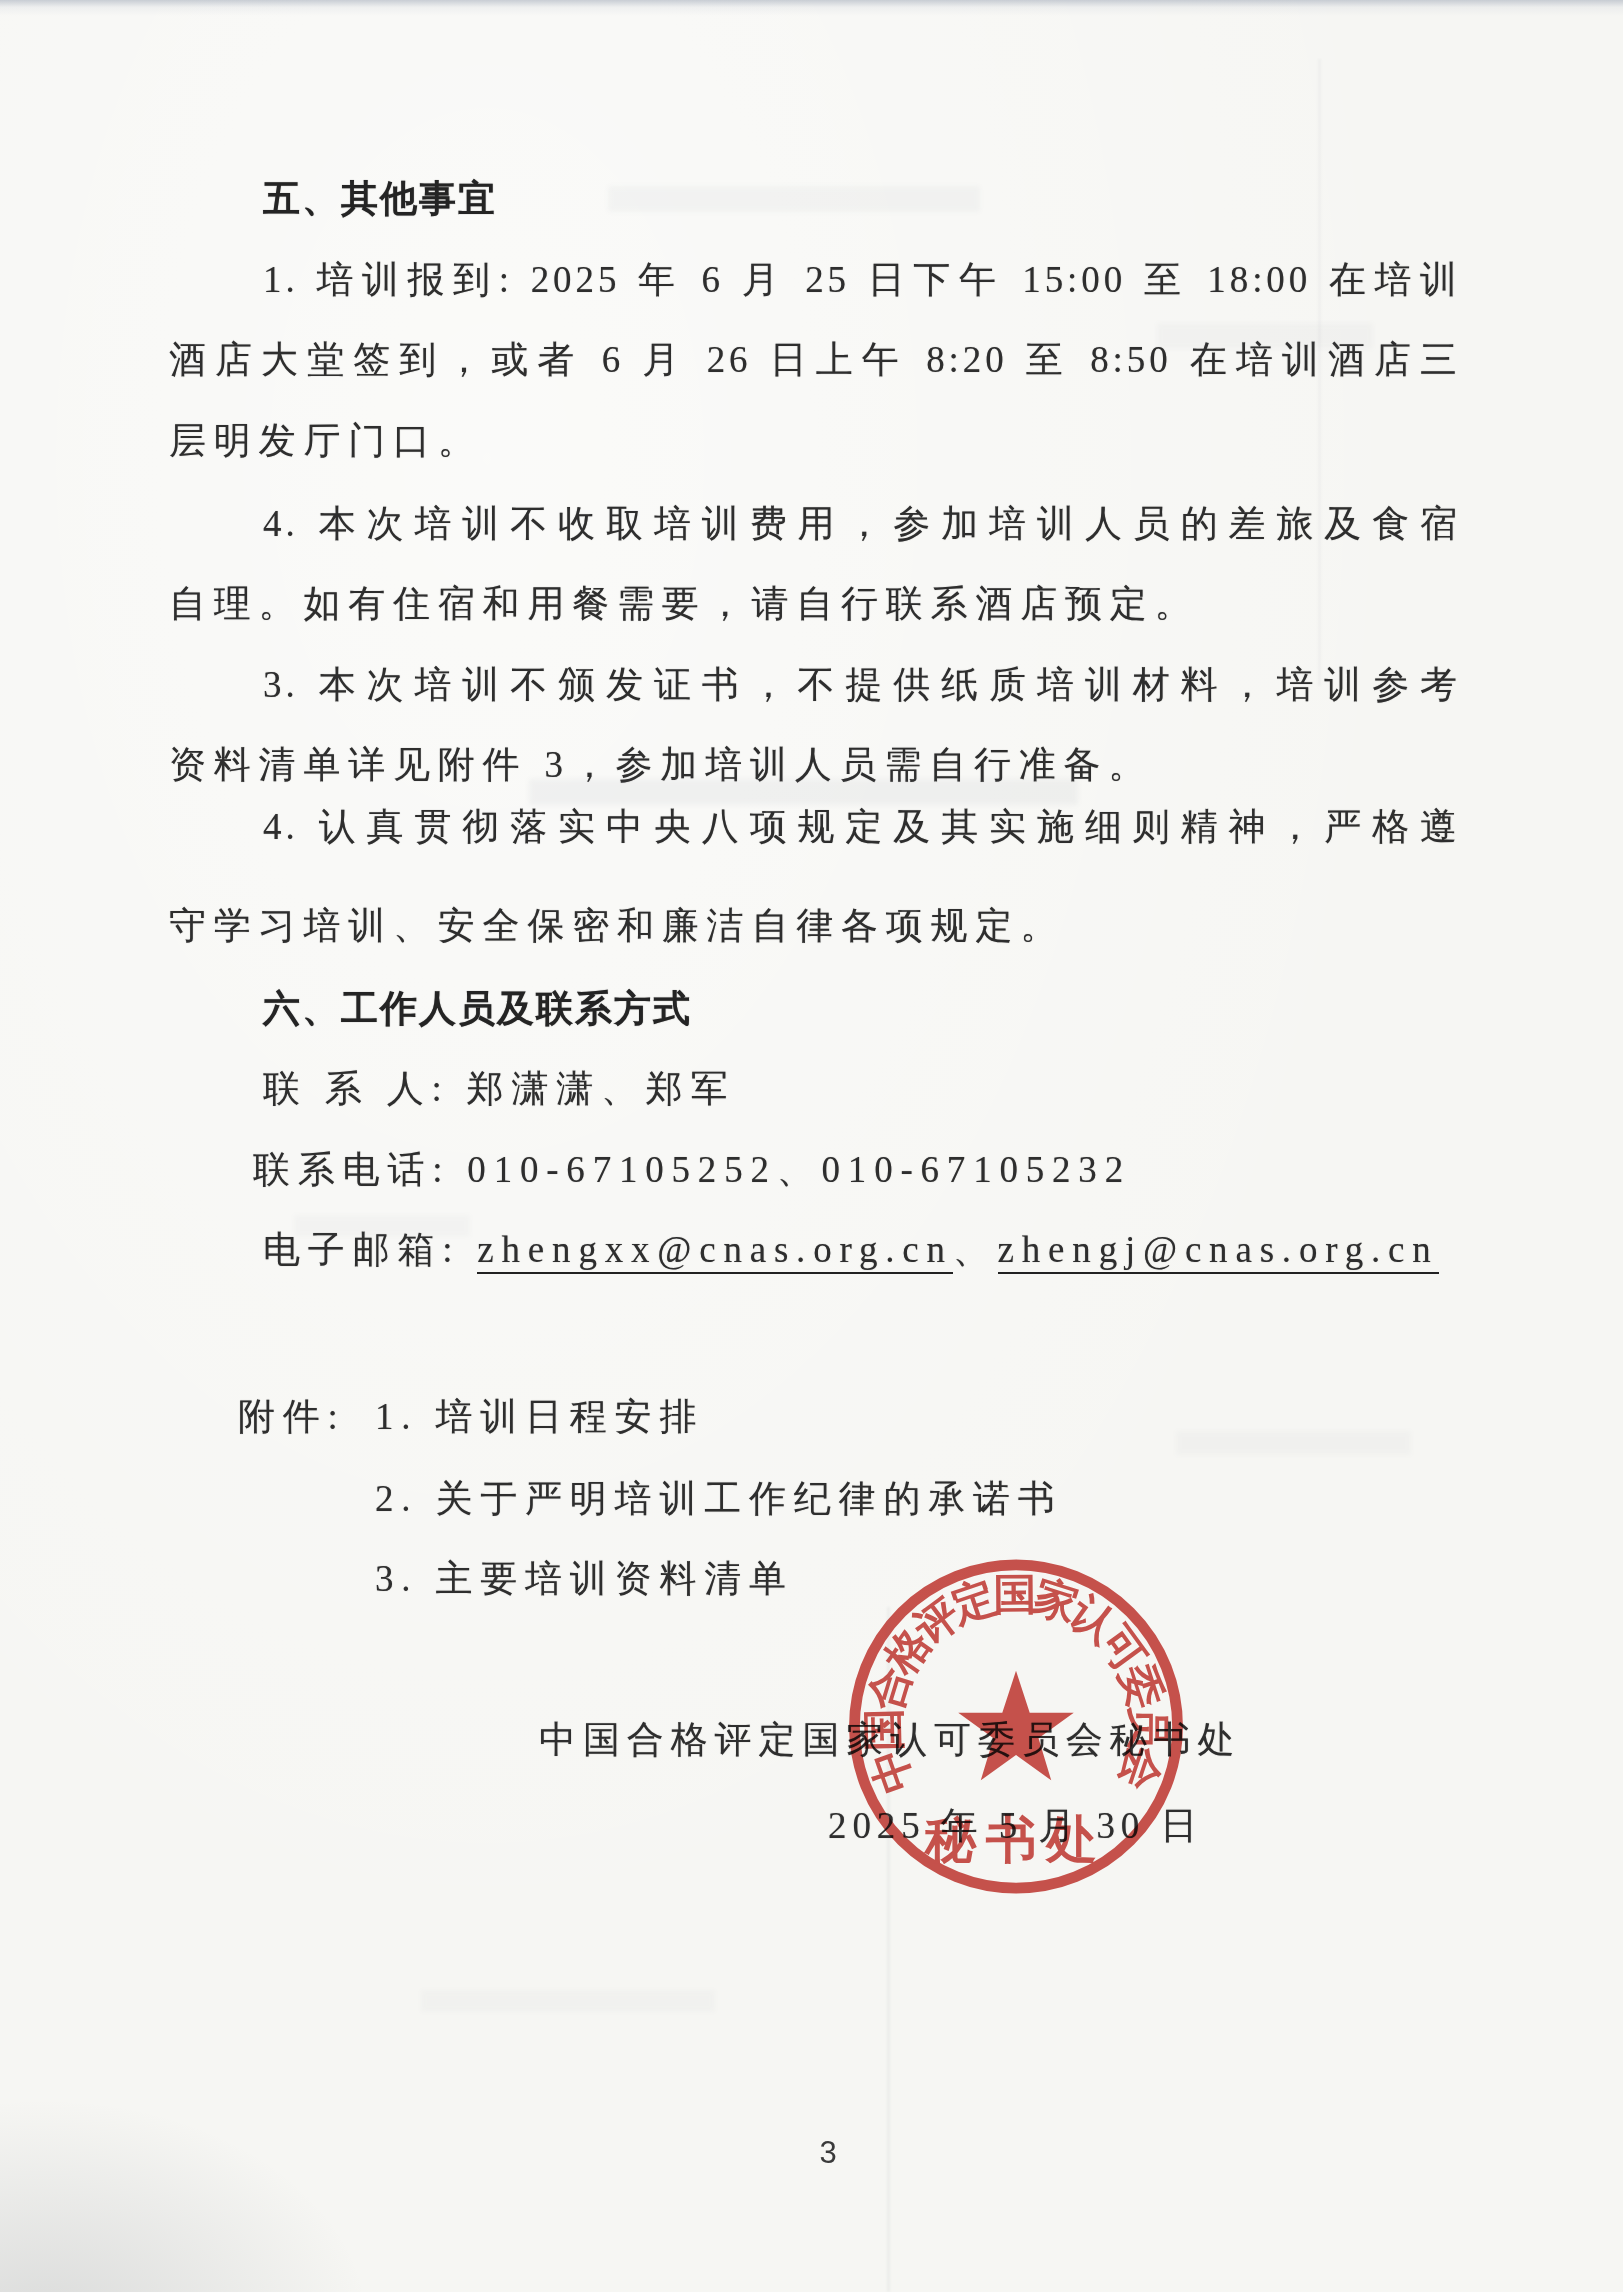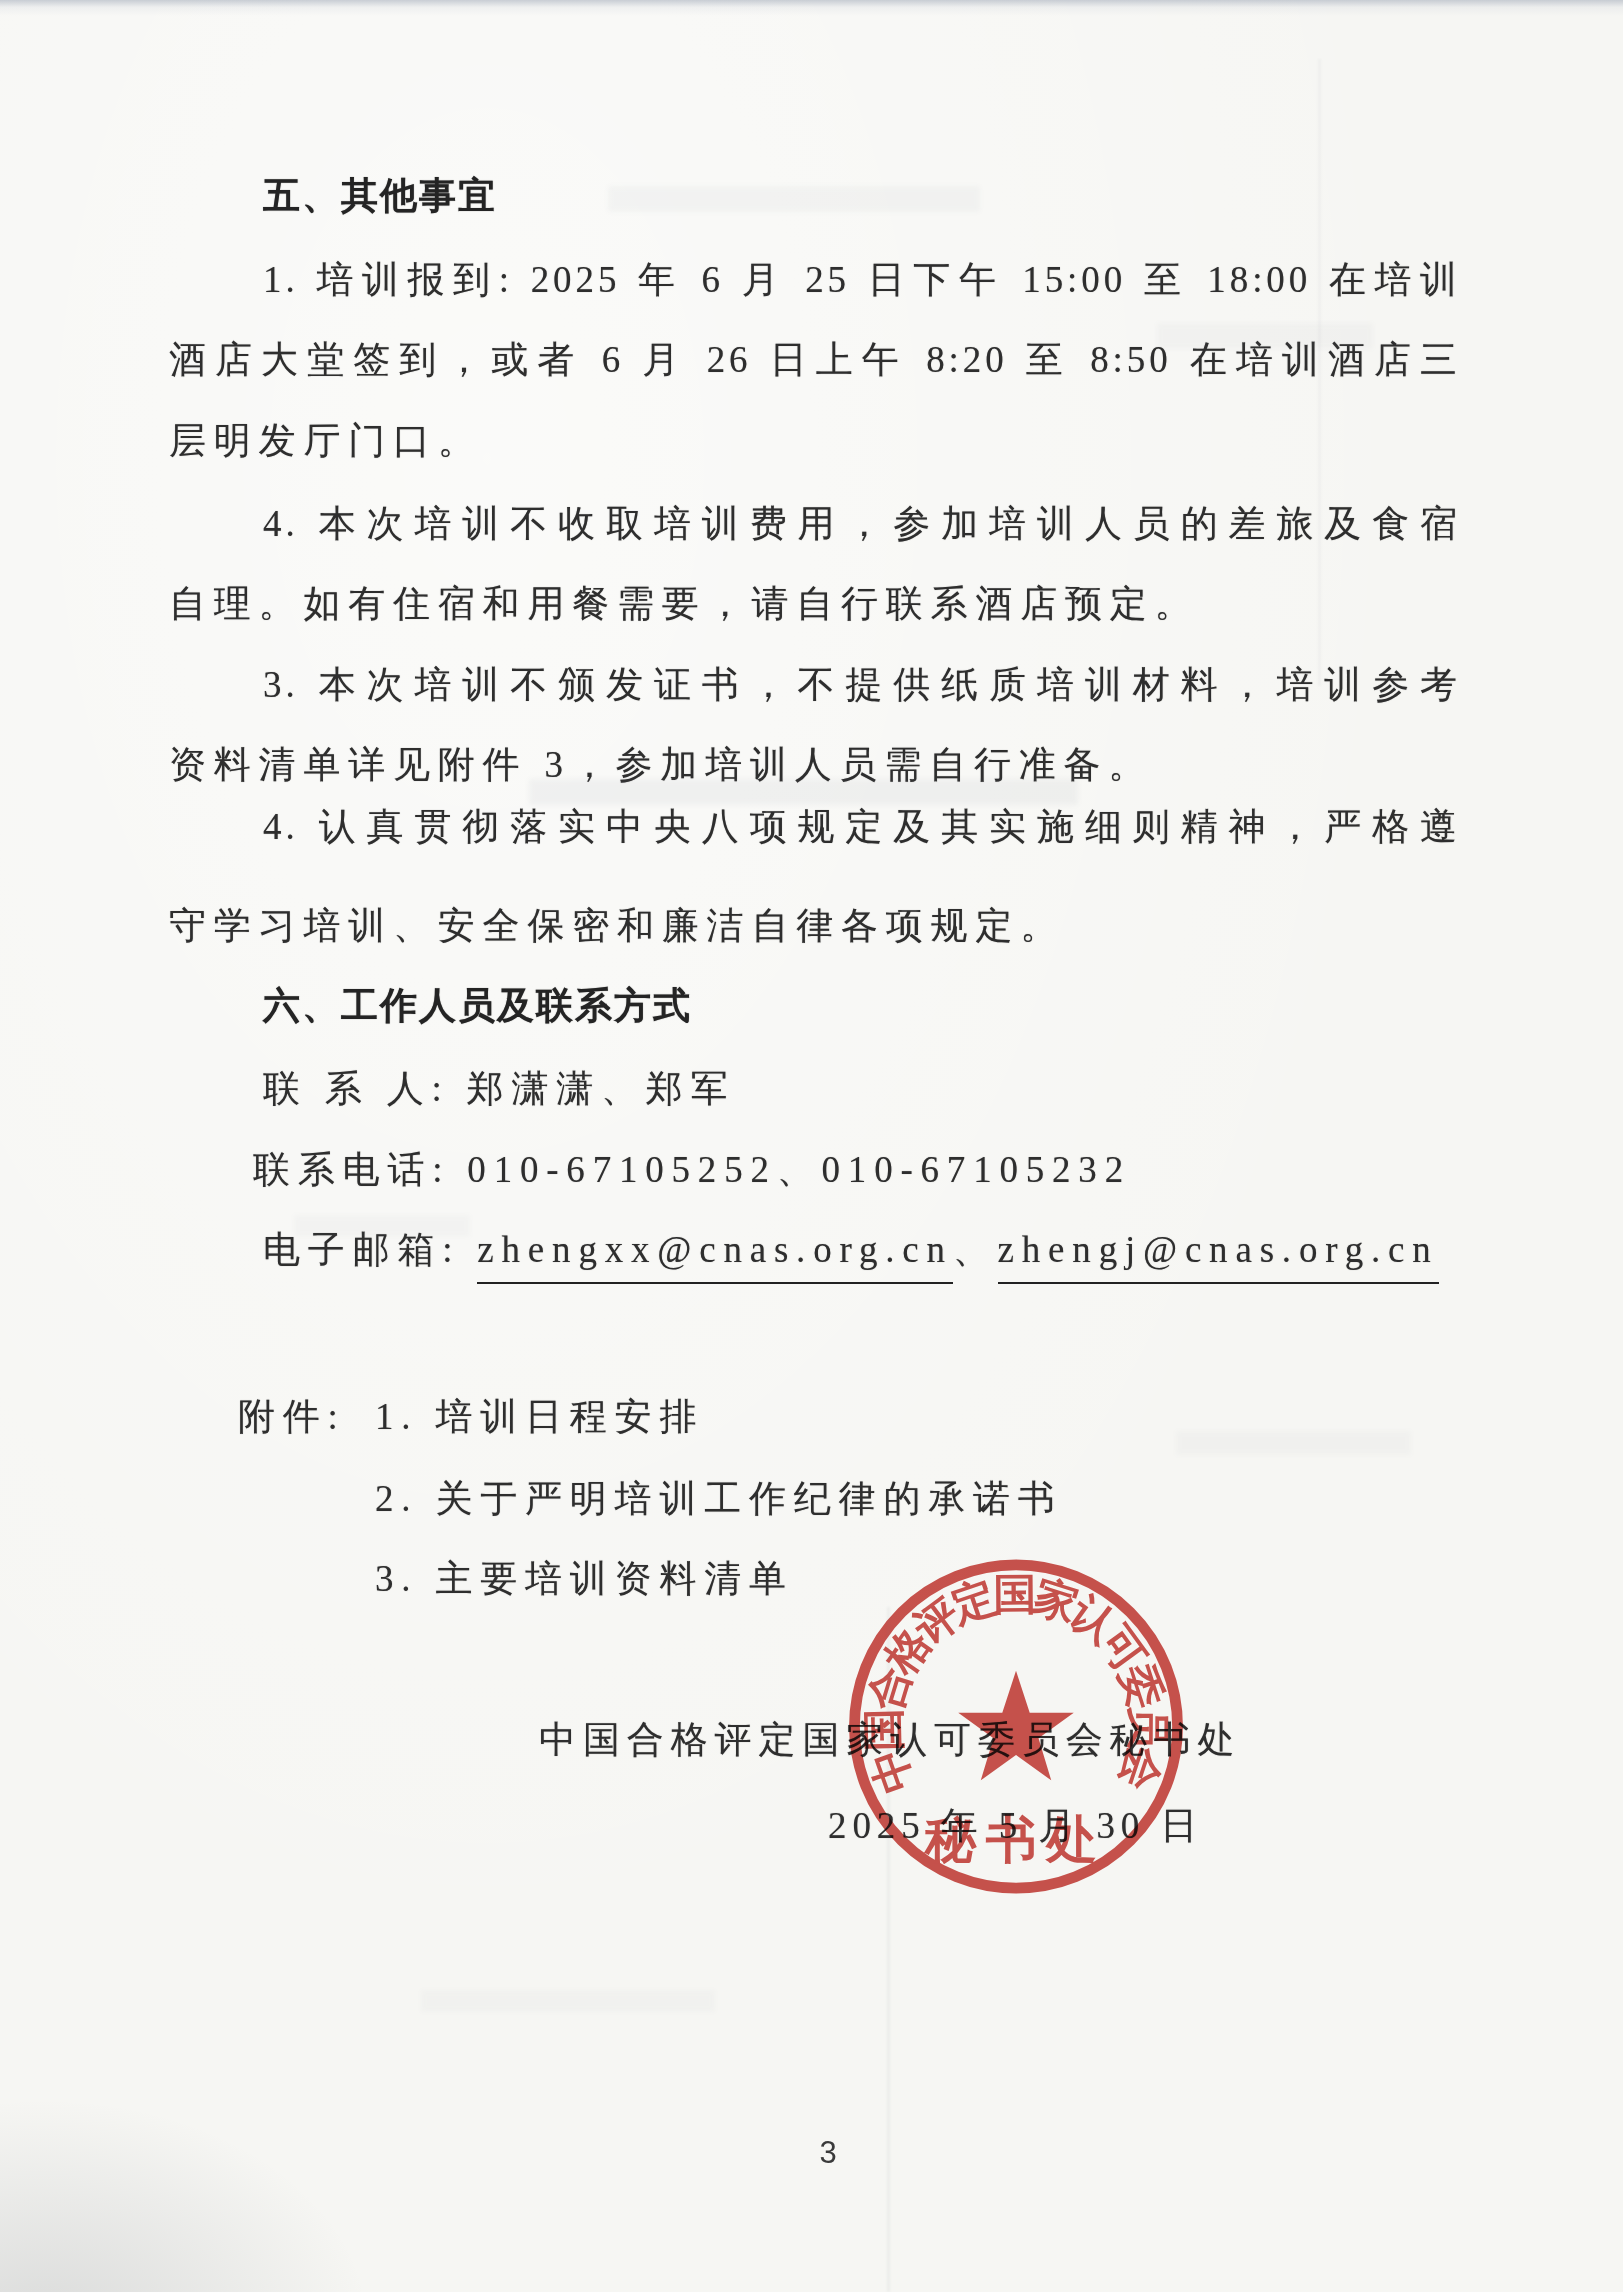--- a/index.html
+++ b/index.html
@@ -27,27 +27,27 @@
     position:absolute;height:47px;line-height:47px;
     font-size:37px;letter-spacing:7.8px;white-space:nowrap;
     text-shadow:0 0 1px rgba(50,50,50,.45);
   }
   .just{
     letter-spacing:3.9px;white-space:normal;
     text-align:justify;text-align-last:justify;
     -moz-text-align-last:justify;
   }
   .heading{
-    font-family:Liberation Mono, monospace;
+    font-family:Liberation Serif, serif;
     font-weight:700;letter-spacing:2px;color:#242424;
     text-shadow:0 0 1px rgba(30,30,30,.55);
   }
   .email{
     border-bottom:2.9px solid #222;
-    padding-bottom:12px;
+    padding-bottom:2px;
   }
   .pageno{
     position:absolute;left:774px;top:2133px;width:108px;height:39px;
     line-height:39px;text-align:center;font-size:31px;color:#3a3a3a;
     font-family:"Liberation Sans","DejaVu Sans",sans-serif;
     letter-spacing:0;
   }
   .seal{
     position:absolute;left:810px;top:1517px;
     mix-blend-mode:multiply;opacity:.9;

